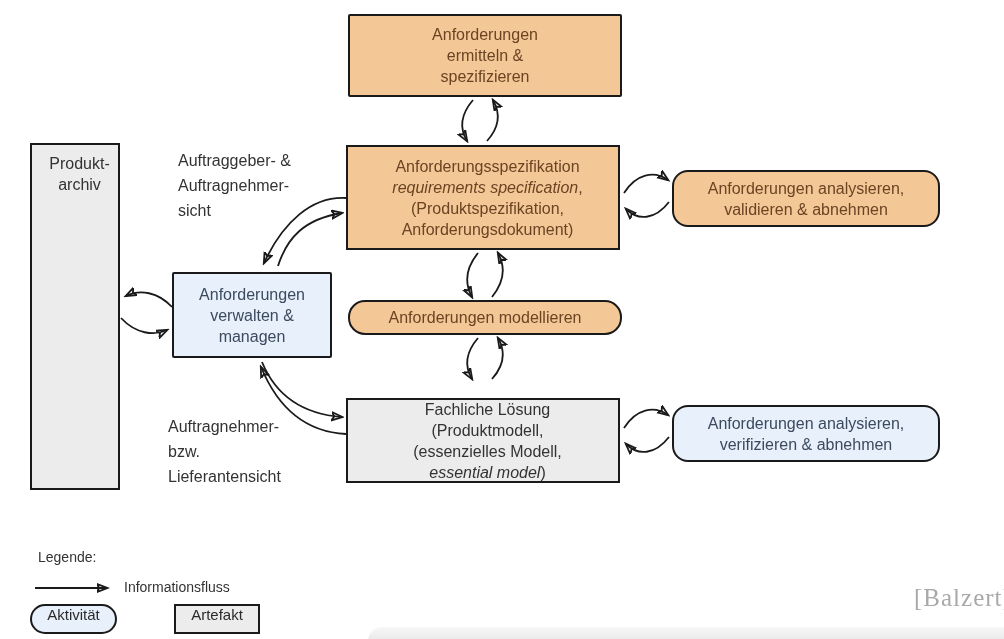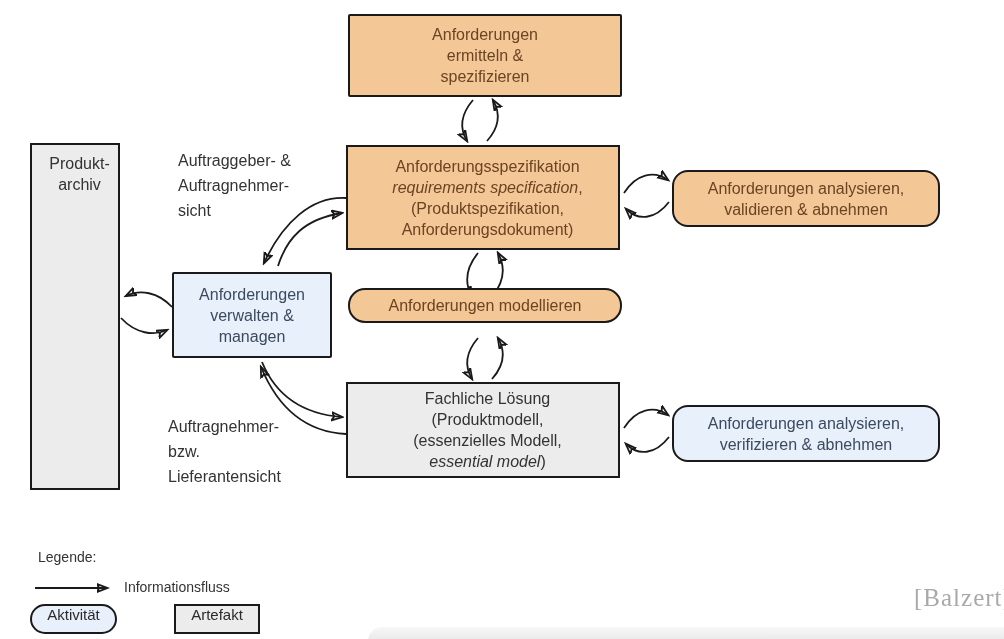--- a/index.html
+++ b/index.html
@@ -19,22 +19,22 @@
   .rect{border:2.5px solid #1a1a1a;border-radius:0;padding-left:9px;}
   .orange{background:#f4c797;color:#6a4423;}
   .blue{background:#e7f0fb;color:#3c4a5d;}
   .gray{background:#ececec;color:#333333;}
   .it{font-style:italic;}
   .n-ermitteln{left:348px;top:14px;width:274px;height:83px;}
   .n-spezifikation{left:346px;top:145px;width:274px;height:105px;border-width:2.5px;}
   .n-analys-valid{left:672px;top:170px;width:268px;height:57px;border-radius:16px;}
   .n-produktarchiv{left:30px;top:143px;width:90px;height:347px;justify-content:flex-start;padding-top:8px;}
   .n-verwalten{left:172px;top:272px;width:160px;height:86px;}
-  .n-modellieren{left:348px;top:288px;width:274px;height:35px;}
-  .n-fachliche{left:346px;top:382px;width:274px;height:96px;}
+  .n-modellieren{left:348px;top:300px;width:274px;height:35px;}
+  .n-fachliche{left:346px;top:398px;width:274px;height:85px;}
   .n-analys-verif{left:672px;top:405px;width:268px;height:57px;border-radius:16px;}
   .flabel{position:absolute;z-index:2;color:#333333;font-size:16px;line-height:25px;}
   .l-auftraggeber{left:178px;top:148px;}
   .l-auftragnehmer{left:168px;top:414px;}
   .legend-title{position:absolute;left:38px;top:549px;font-size:14px;color:#333333;z-index:2;}
   .legend-flow{position:absolute;left:124px;top:579px;font-size:14px;color:#333333;z-index:2;}
   .legend-node{position:absolute;z-index:2;display:flex;justify-content:center;
     font-size:15px;box-sizing:border-box;}
   .lg-aktivitaet{left:30px;top:604px;width:87px;height:30px;border:2px solid #1a1a1a;border-radius:15px;background:#e7f0fb;color:#2b2b2b;}
   .lg-artefakt{left:126px;top:604px;width:86px;height:30px;border:2.5px solid #1a1a1a;background:#ececec;color:#2b2b2b;margin-left:48px;}

